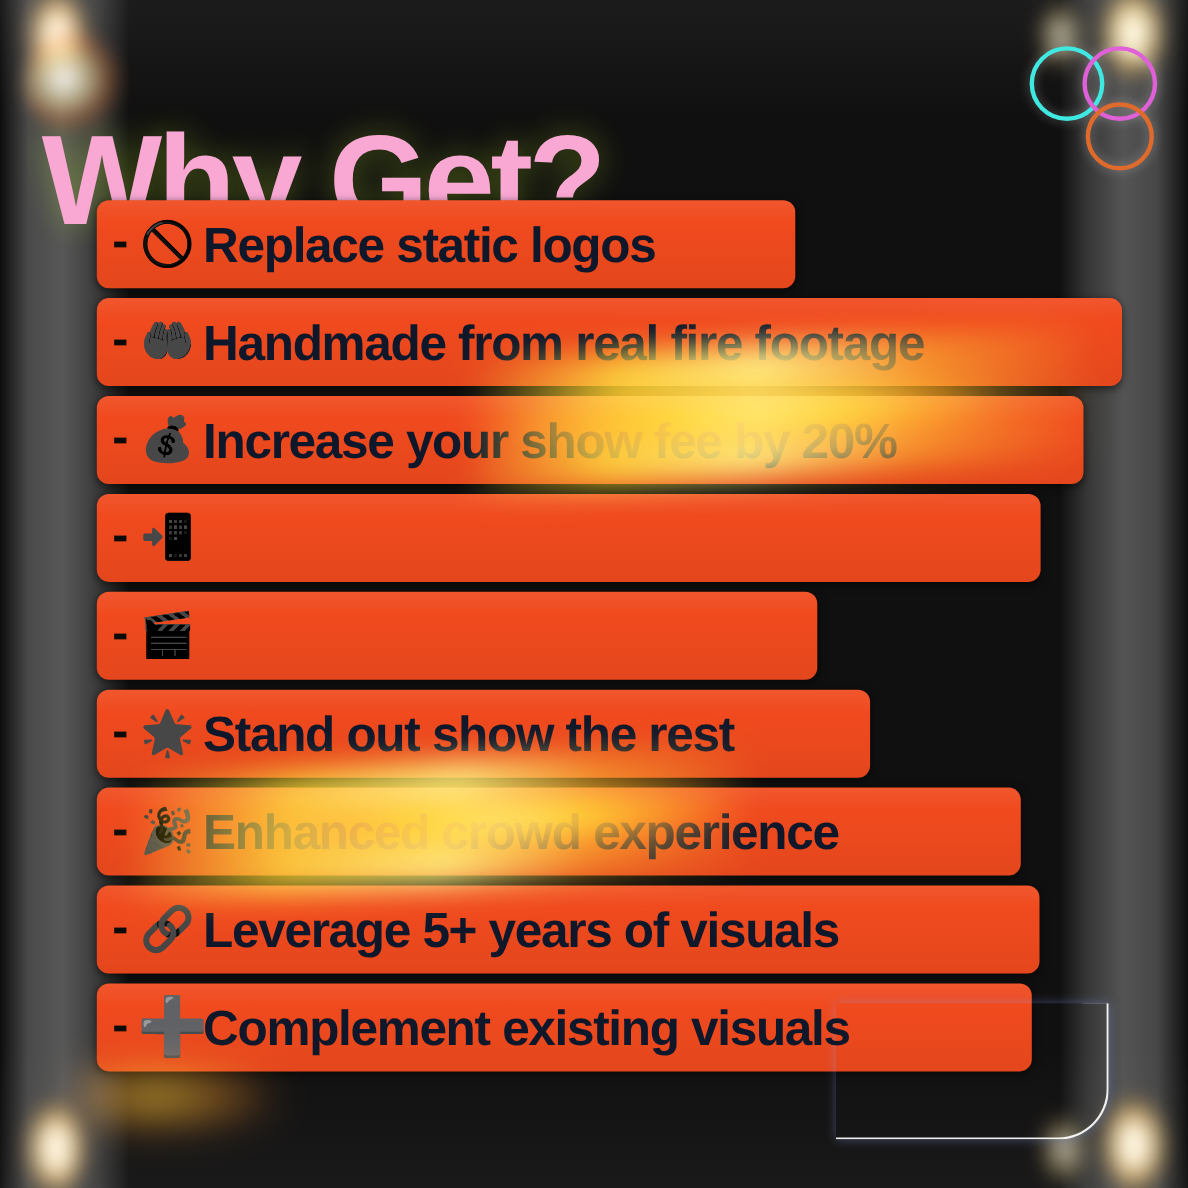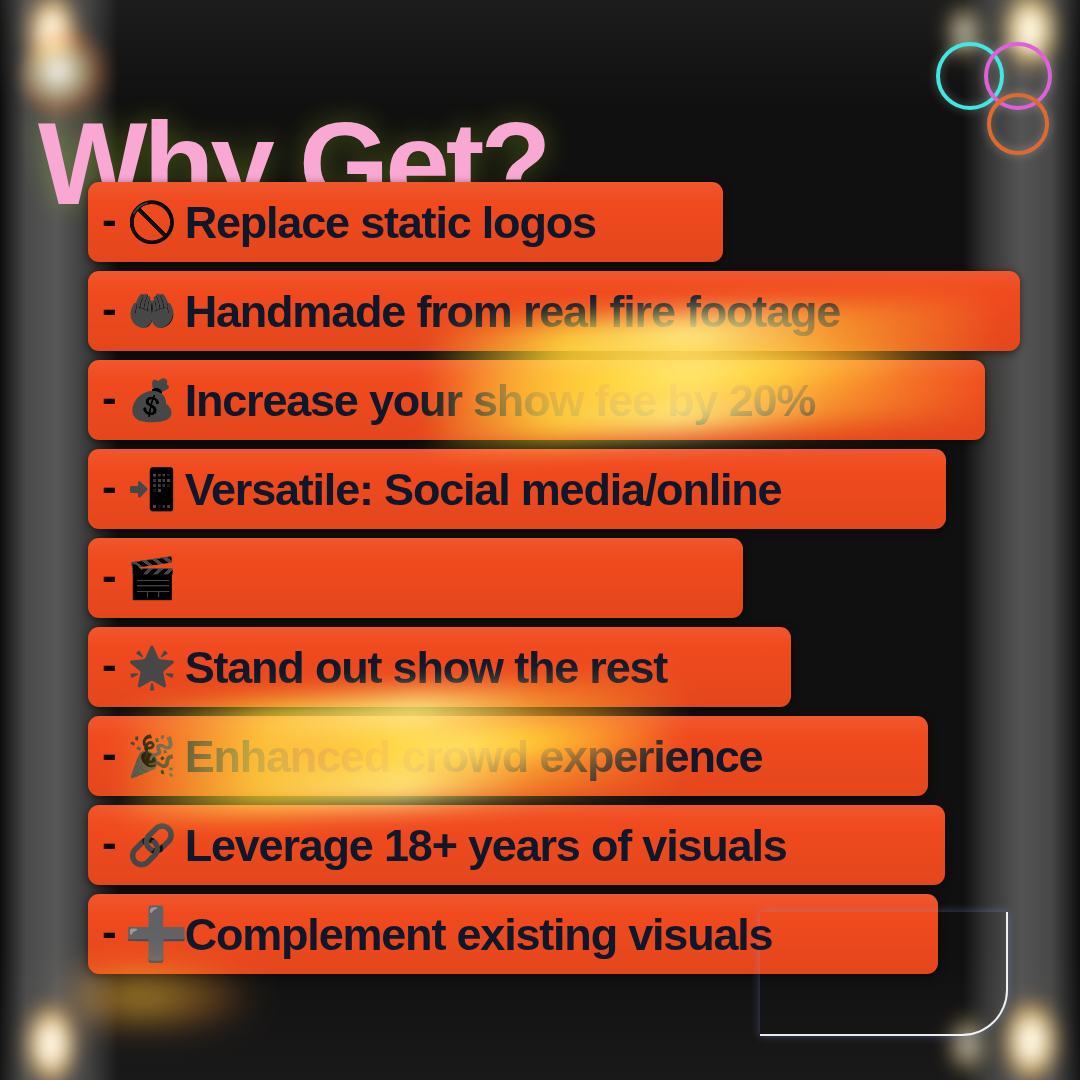--- a/index.html
+++ b/index.html
@@ -168,21 +168,20 @@
       <span class="sheen"></span>
       <span class="dash">-</span>
       <span class="emoji">💰</span>
       <span class="label">Increase your show fee by 20%</span>
     </div>
 
     <div class="row w3">
       <span class="sheen"></span>
       <span class="dash">-</span>
       <span class="emoji">📲</span>
-      <span class="label">Versatile: Social media/online</span>
     </div>
 
     <div class="row w4">
       <span class="sheen"></span>
       <span class="dash">-</span>
       <span class="emoji">🎬</span>
     </div>
 
     <div class="row w5">
       <span class="sheen"></span>
@@ -195,21 +194,21 @@
       <span class="sheen"></span>
       <span class="dash">-</span>
       <span class="emoji">🎉</span>
       <span class="label">Enhanced crowd experience</span>
     </div>
 
     <div class="row w7">
       <span class="sheen"></span>
       <span class="dash">-</span>
       <span class="emoji">🔗</span>
-      <span class="label">Leverage 18+ years of visuals</span>
+      <span class="label">Leverage 5+ years of visuals</span>
     </div>
 
     <div class="row w8">
       <span class="sheen"></span>
       <span class="dash">-</span>
       <span class="emoji plain">➕</span>
       <span class="label">Complement existing visuals</span>
     </div>
 
   </div>

